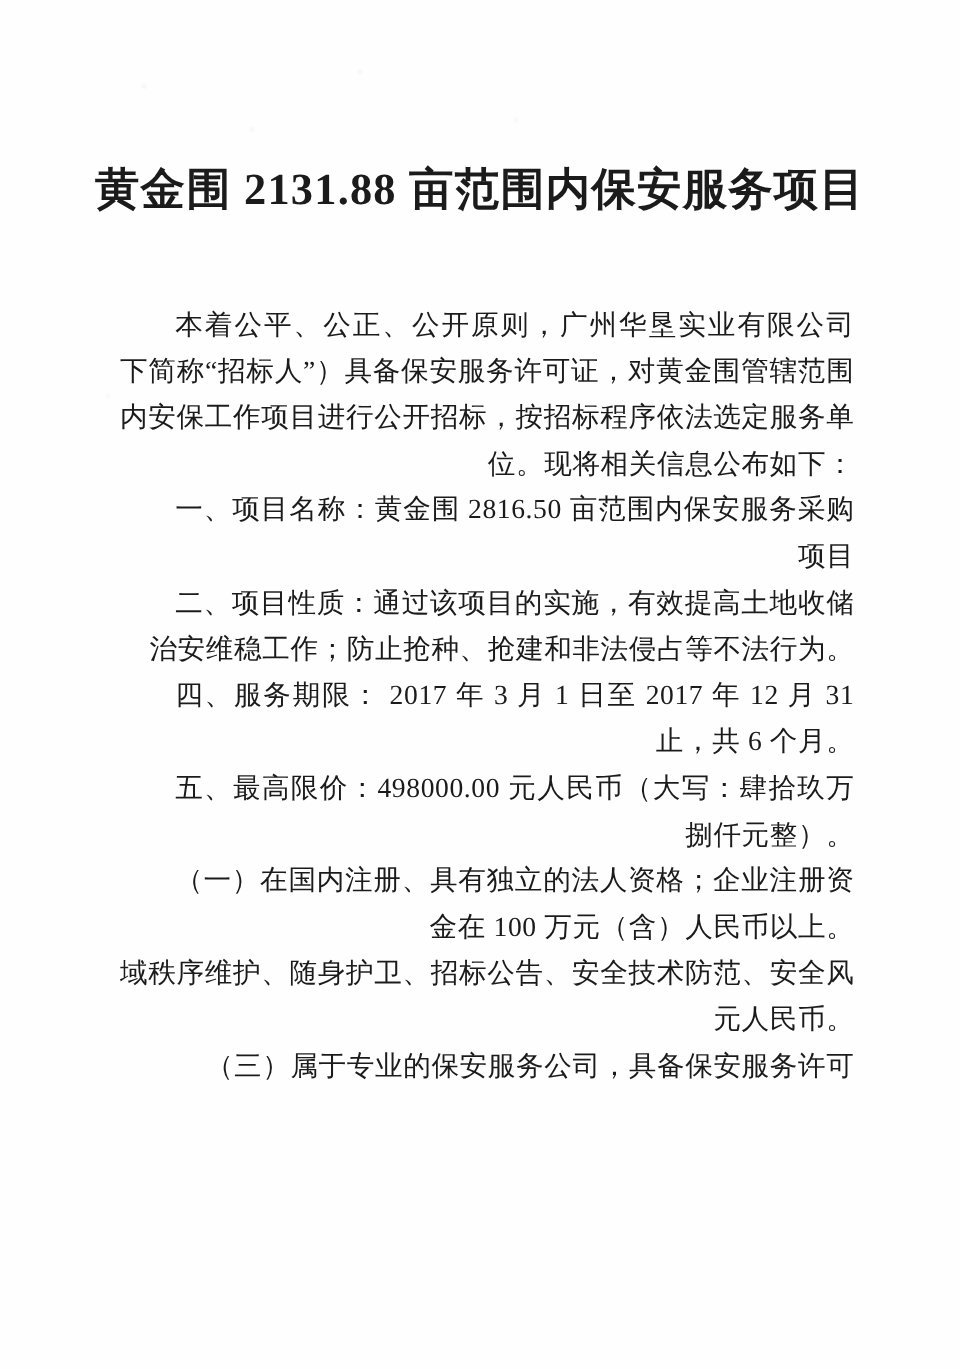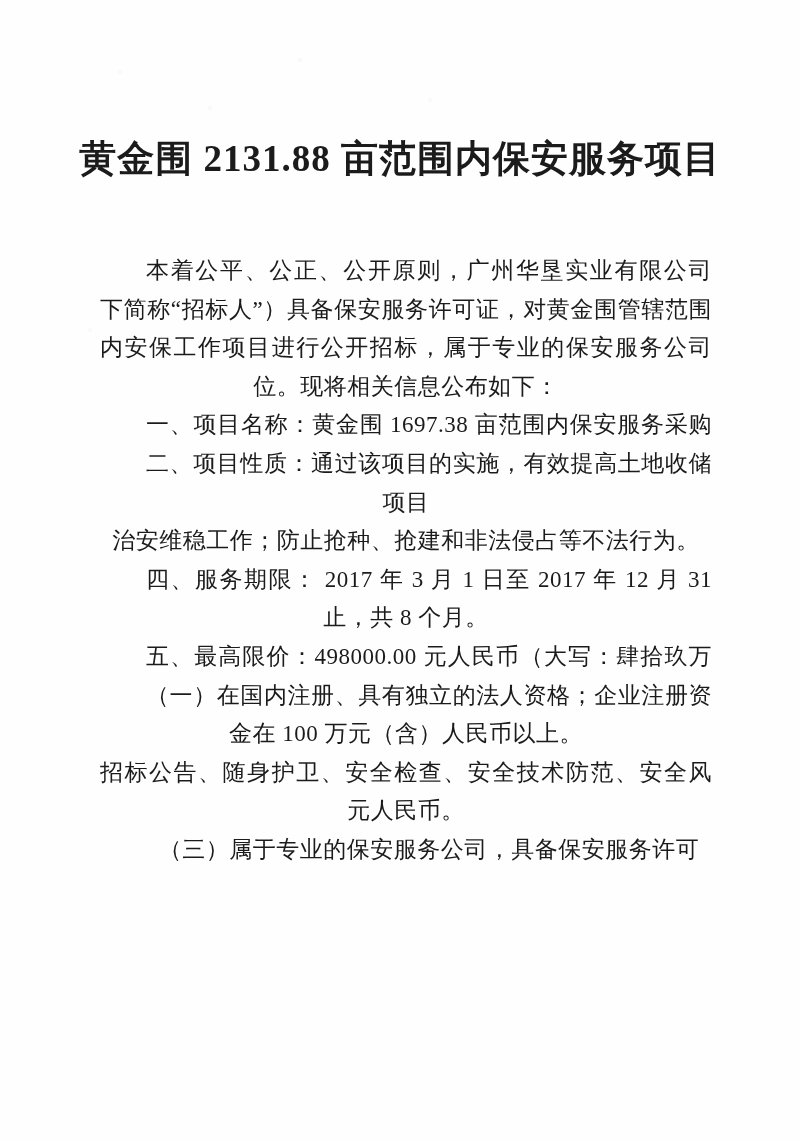--- a/index.html
+++ b/index.html
@@ -43,49 +43,50 @@
     top: 252px;
     left: 100px;
     width: 612px;
     font-size: 23px;
     line-height: 38.6px;
     letter-spacing: 0.5px;
   }
   .line {
     height: 38.6px;
     overflow: hidden;
-    text-align: center;
+    text-align: right;
   }
   .line.indent {
     text-indent: 2em;
   }
   .line.fill {
     text-align: justify;
     text-align-last: justify;
     text-justify: inter-character;
   }
 </style>
 </head>
 <body>
 
 <div class="page">
   <h1 class="doc-title">
     <span class="tline">黄金围 2131.88 亩范围内保安服务项目</span>
   </h1>
   <div class="doc-body" id="doc-body">
       <div class="line indent fill">本着公平、公正、公开原则，广州华垦实业有限公司（以</div>
       <div class="line fill">下简称“招标人”）具备保安服务许可证，对黄金围管辖范围</div>
-      <div class="line fill">内安保工作项目进行公开招标，属于专业的保安服务公司</div>
+      <div class="line fill">内安保工作项目进行公开招标，按招标程序依法选定服务单</div>
       <div class="line">位。现将相关信息公布如下：</div>
-      <div class="line indent fill">一、项目名称：黄金围 1697.38 亩范围内保安服务采购</div>
+      <div class="line indent fill">一、项目名称：黄金围 2816.50 亩范围内保安服务采购</div>
+      <div class="line">项目</div>
       <div class="line indent fill">二、项目性质：通过该项目的实施，有效提高土地收储</div>
-      <div class="line">项目</div>
       <div class="line">治安维稳工作；防止抢种、抢建和非法侵占等不法行为。</div>
       <div class="line indent fill">四、服务期限： 2017 年 3 月 1 日至 2017 年 12 月 31 日</div>
-      <div class="line">止，共 8 个月。</div>
+      <div class="line">止，共 6 个月。</div>
       <div class="line indent fill">五、最高限价：498000.00 元人民币（大写：肆拾玖万</div>
+      <div class="line">捌仟元整）。</div>
       <div class="line indent fill">（一）在国内注册、具有独立的法人资格；企业注册资</div>
       <div class="line">金在 100 万元（含）人民币以上。</div>
-      <div class="line fill">招标公告、随身护卫、安全检查、安全技术防范、安全风</div>
+      <div class="line fill">域秩序维护、随身护卫、招标公告、安全技术防范、安全风</div>
       <div class="line">元人民币。</div>
       <div class="line indent">（三）属于专业的保安服务公司，具备保安服务许可证。</div>
     </div>
 </div>
 
 </body></html>

